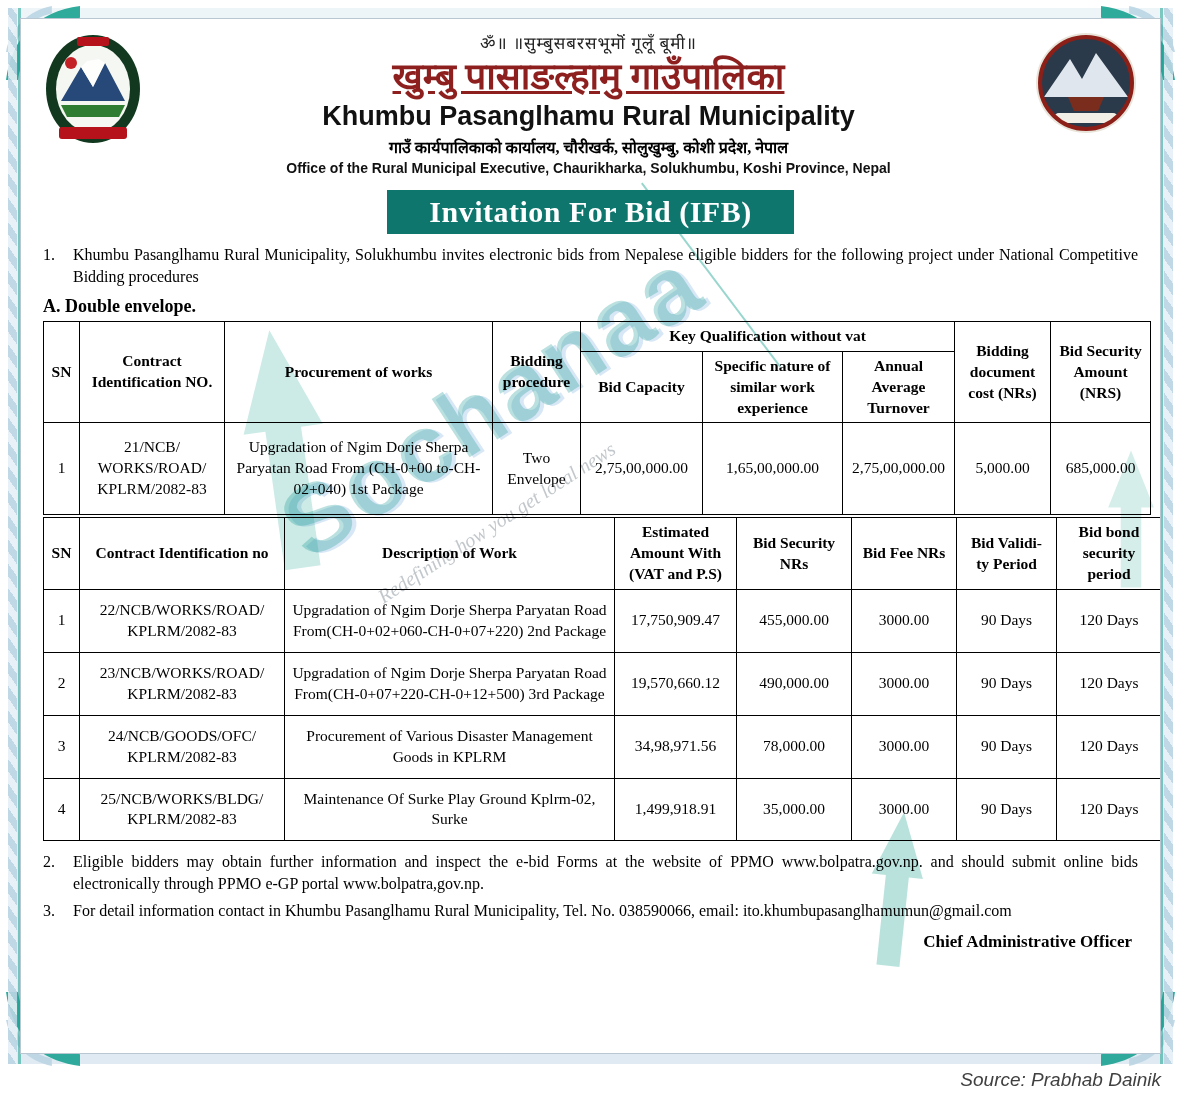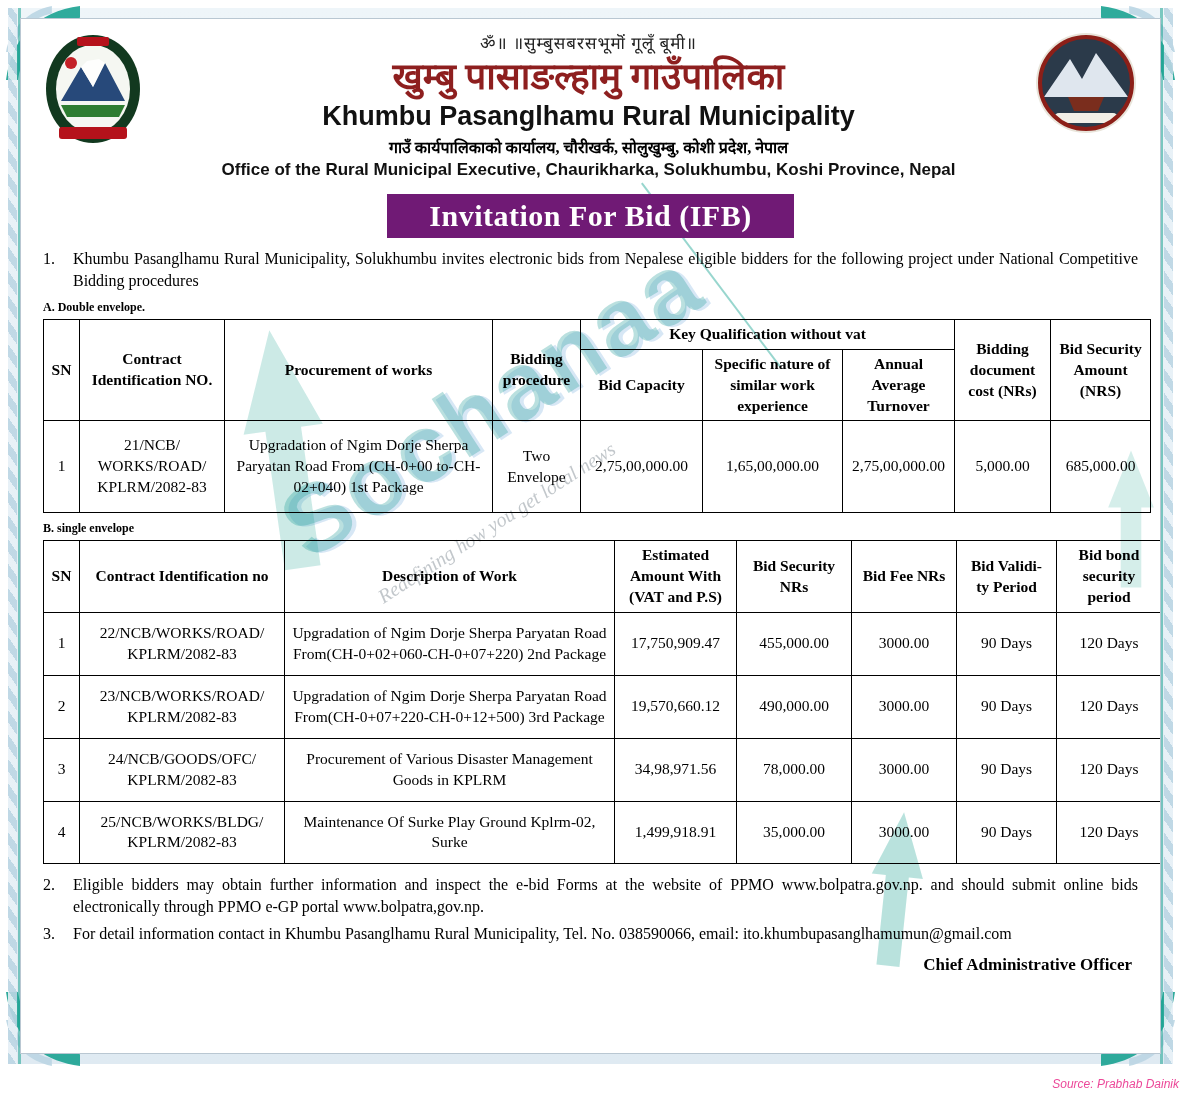--- a/index.html
+++ b/index.html
@@ -37,50 +37,50 @@
   .wm-line { position:absolute; left:575px; top:255px; width:230px; height:2px;
       background:#1ba392; opacity:.45; transform:rotate(53deg); }
 
   .content { position:relative; z-index:1; }
 
   
   .masthead { display:flex; align-items:flex-start; margin-top:2px; }
   .emblem { flex:0 0 auto; }
   .mast-center { flex:1; text-align:center; padding:0 6px; }
   .top-script { font-size:17px; color:#222; letter-spacing:1px; margin-bottom:2px; }
-  .np-title { font-size:37px; font-weight:bold; color:#8e1f1f; line-height:1.15; }
+  .np-title { font-size:37px; font-weight:bold; color:#8e1f1f; line-height:1.15;text-decoration:underline; }
   .en-title { font-family:"Liberation Sans",sans-serif; font-size:27px; font-weight:bold; color:#111; line-height:1.15; margin-top:2px; }
   .np-sub { font-size:16px; font-weight:bold; color:#000000; margin-top:4px; }
-  .en-sub { font-family:"Liberation Sans",sans-serif; font-size:17px; font-weight:bold; color:#111; margin-top:2px; }
+  .en-sub { font-family:"Liberation Sans",sans-serif; font-size:14px; font-weight:bold; color:#111; margin-top:2px; }
 
   
   .ribbon-wrap { text-align:center; margin:14px 0 10px; }
-  .ribbon { display:inline-block; background:#701a75; color:#fff; font-weight:bold;
+  .ribbon { display:inline-block; background:#0f766e; color:#fff; font-weight:bold;
       font-size:30px; padding:5px 42px; letter-spacing:.5px; }
   .pubdate { text-align:center; font-weight:bold; font-size:15.5px; margin:2px 0 10px; }
 
   
   .para { display:flex; gap:8px; font-size:16px; line-height:1.38; margin:4px 0; text-align:justify; }
   .para .num { flex:0 0 22px; }
   .para .txt { flex:1; }
-  .section-label { font-weight:bold; font-size:12px; margin:8px 0 4px; }
+  .section-label { font-weight:bold; font-size:18px; margin:8px 0 4px; }
 
   
   table.tbl { border-collapse:collapse; width:100%; table-layout:fixed; background:transparent; }
   .tbl th, .tbl td { border:1.6px solid #000; text-align:center; vertical-align:middle;
       padding:4px 5px; font-size:15.5px; line-height:1.35; overflow-wrap:anywhere; }
   .tbl th { font-weight:bold; white-space:pre-line; }
   .tbl-a tbody td { padding-top:14px; padding-bottom:14px; }
   .tbl-b tbody td { padding-top:10px; padding-bottom:10px; }
   .tbl-b { margin-top:2px; }
 
   .signature { text-align:right; font-weight:bold; font-size:17px; margin:10px 6px 0 0; }
 
-  .source { position:absolute; right:2px; bottom:4px; z-index:2; font-style:italic;
-      font-size:12px; color:#ec4899; font-family:"Liberation Sans",sans-serif; }
+  .source { position:absolute; right:20px; bottom:4px; z-index:2; font-style:italic;
+      font-size:19px; color:#404040; font-family:"Liberation Sans",sans-serif; }
 </style>
 </head>
 <body>
 
 <div class="canvas">
 
   <div class="frame">
 
     <svg class="deco corner tl" viewBox="0 0 100 100">
         <path d="M0 100 C8 42 42 8 100 0 L100 16 C54 24 24 54 16 100 Z" fill="#1ba392"></path>
@@ -198,21 +198,20 @@
               <td>Two Envelope</td>
               <td>2,75,00,000.00</td>
               <td>1,65,00,000.00</td>
               <td>2,75,00,000.00</td>
               <td>5,000.00</td>
               <td>685,000.00</td>
             </tr>
           </tbody>
         </table>
 
-        <div class="section-label">B. single envelope</div>
 
         <table class="tbl tbl-b">
           <colgroup>
             <col style="width:36px">
               <col style="width:205px">
               <col style="width:330px">
               <col style="width:122px">
             <col style="width:115px">
               <col style="width:105px">
               <col style="width:100px">

